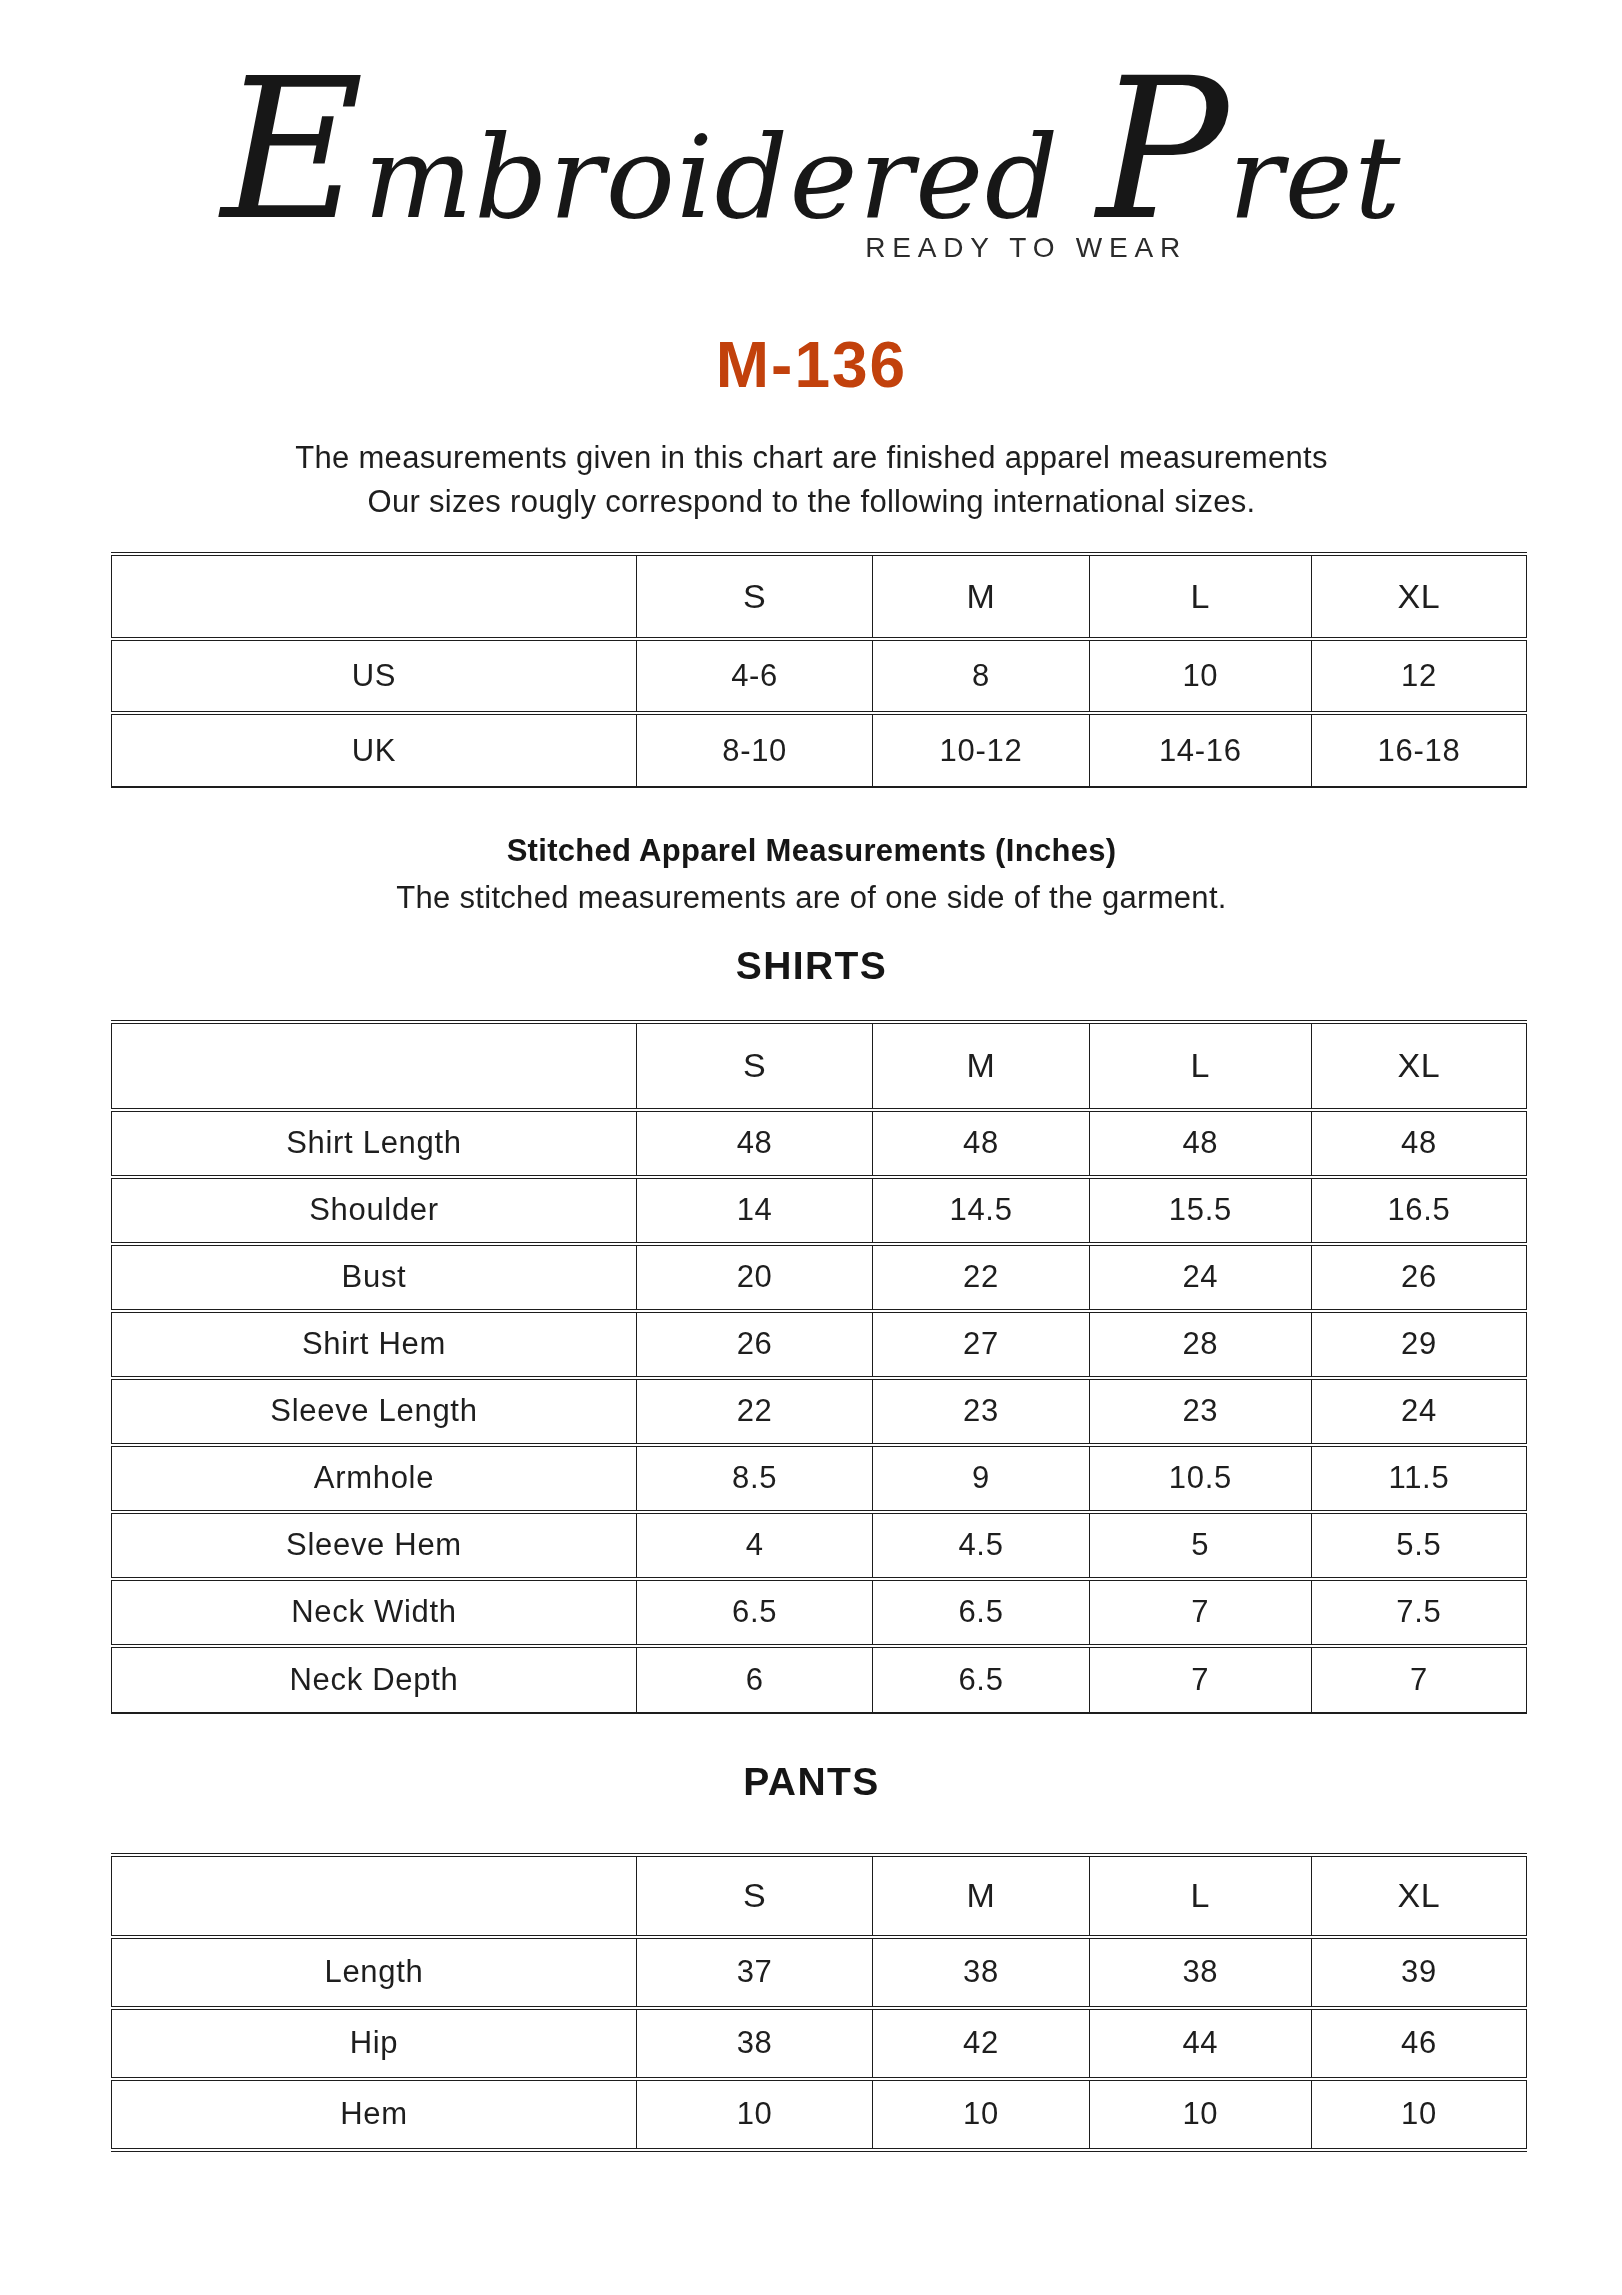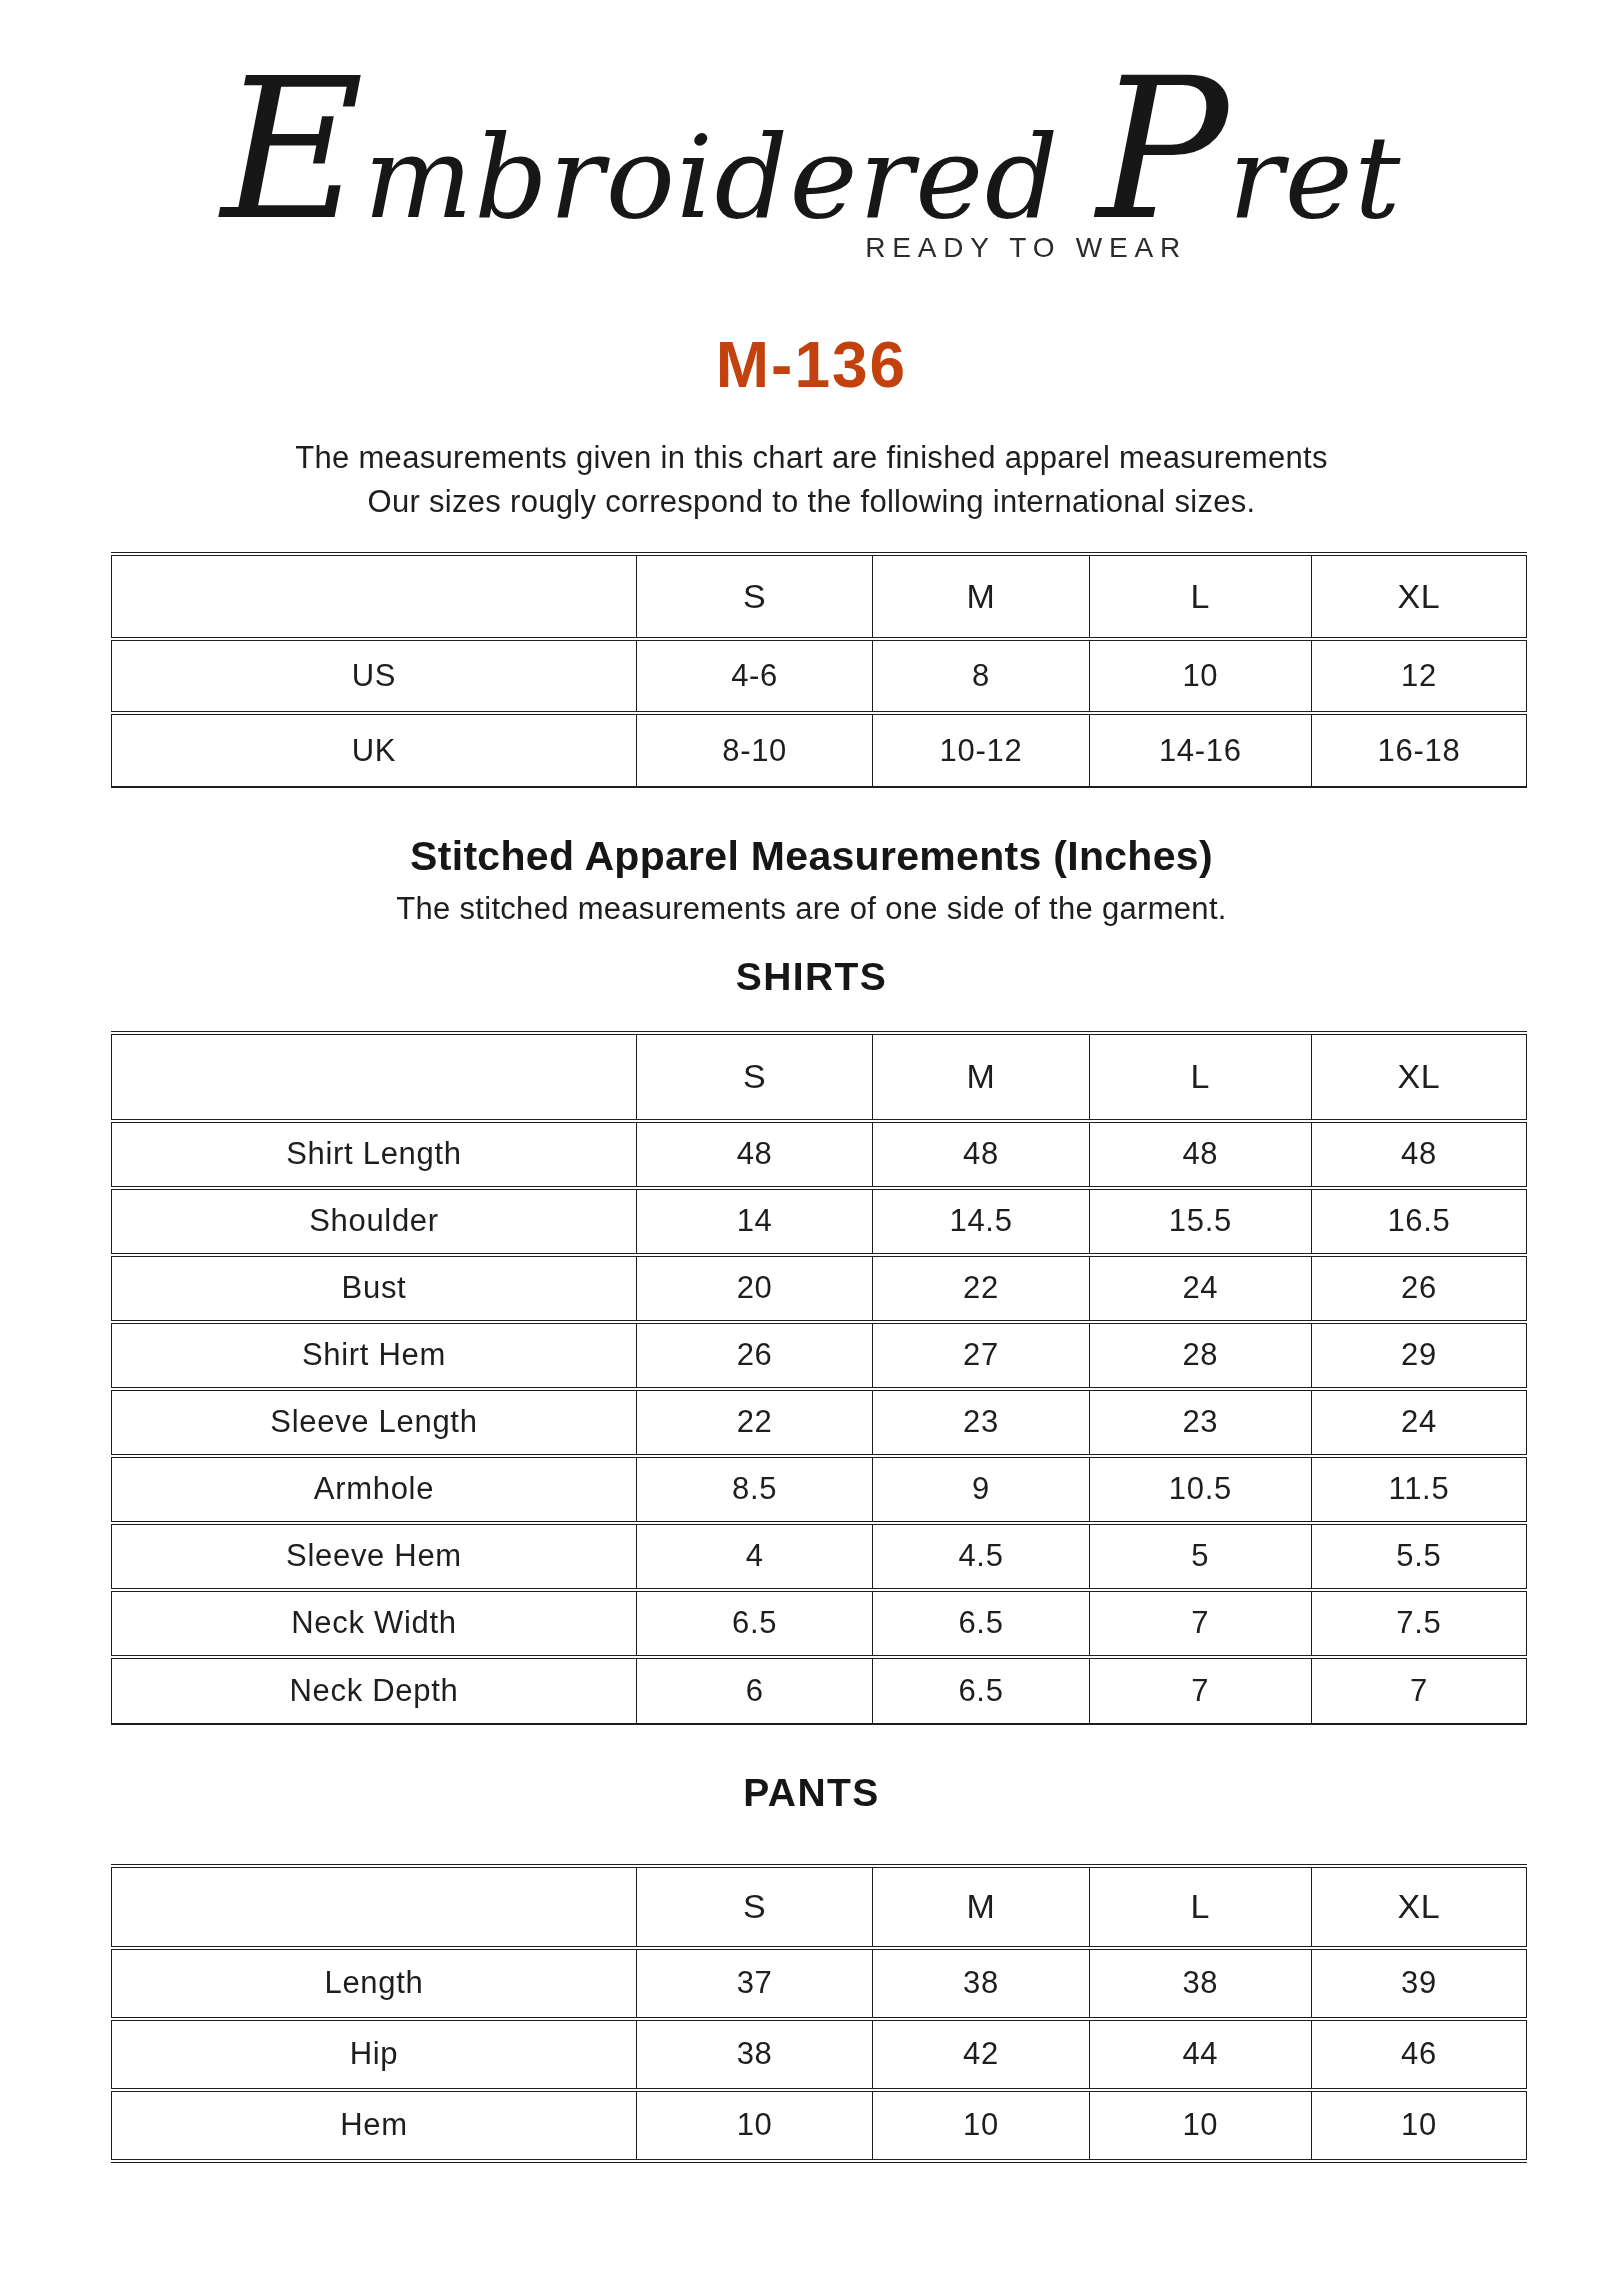--- a/index.html
+++ b/index.html
@@ -120,21 +120,21 @@
   table.t-shirts tbody tr { height: 67px; }
 
   table.t-pants { margin-top: 49px; }
   table.t-pants thead tr { height: 82px; }
   table.t-pants tbody tr { height: 71px; }
 
   
   .section-title {
     margin: 45px 0 0 0;
     text-align: center;
-    font-size: 41px;
+    font-size: 31px;
     font-weight: bold;
     color: #161616;
     letter-spacing: 0.3px;
   }
   .section-sub {
     margin: 10.8px 0 0 0;
     text-align: center;
     font-size: 31px;
     color: #1e1e1e;
     letter-spacing: 0.3px;

